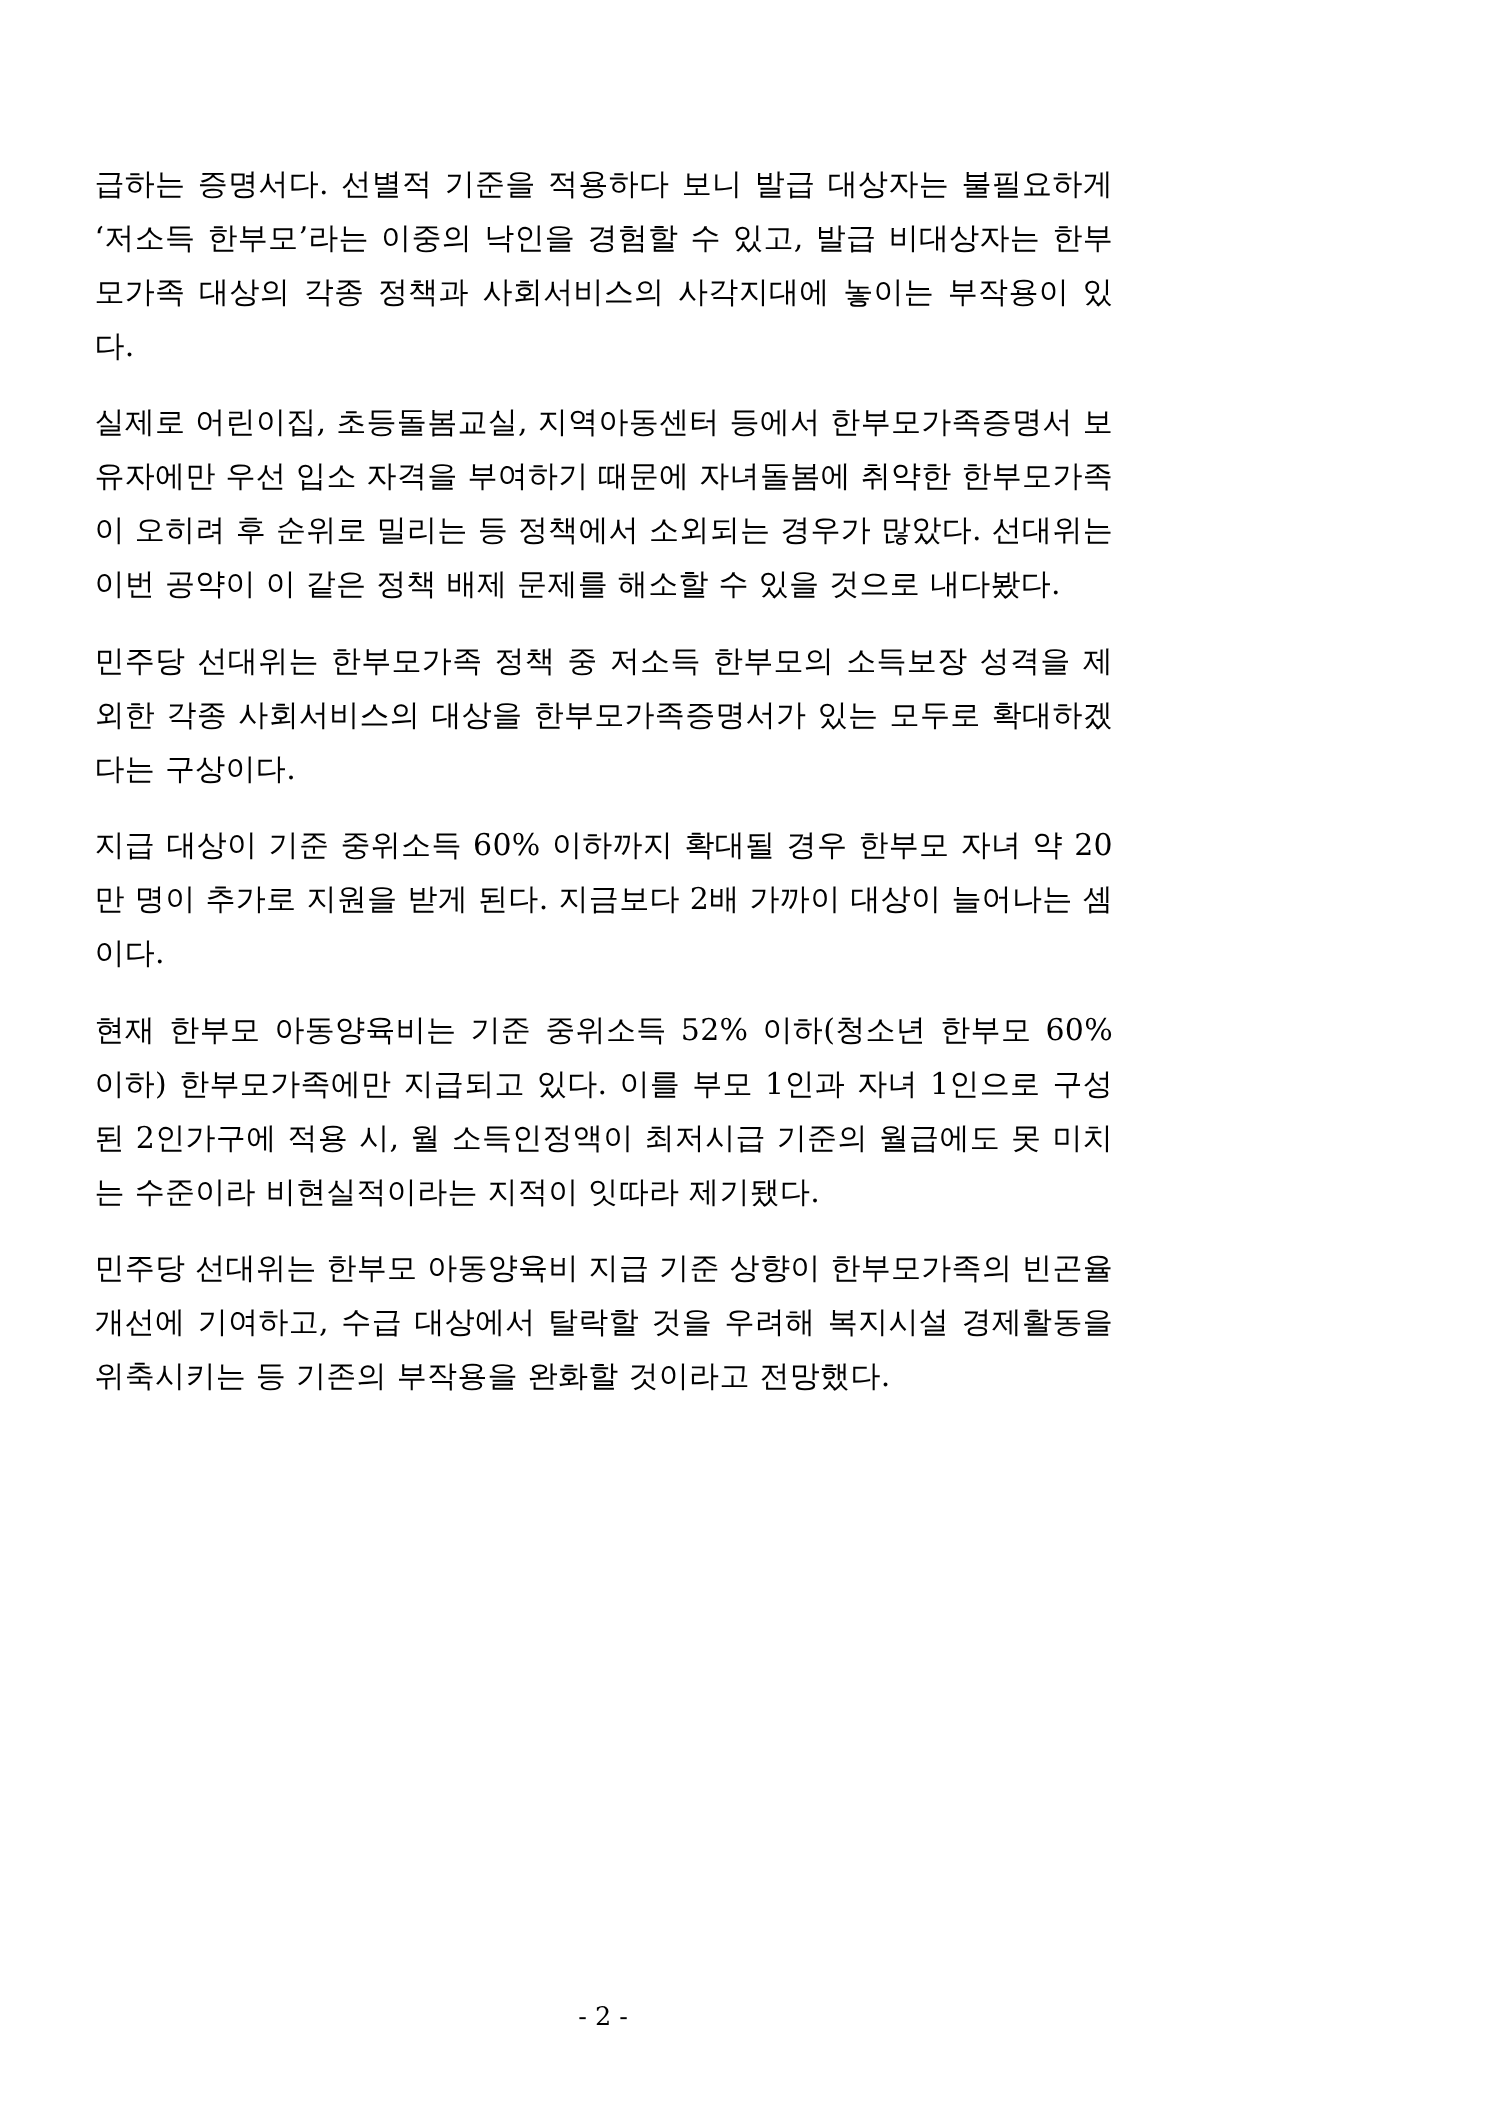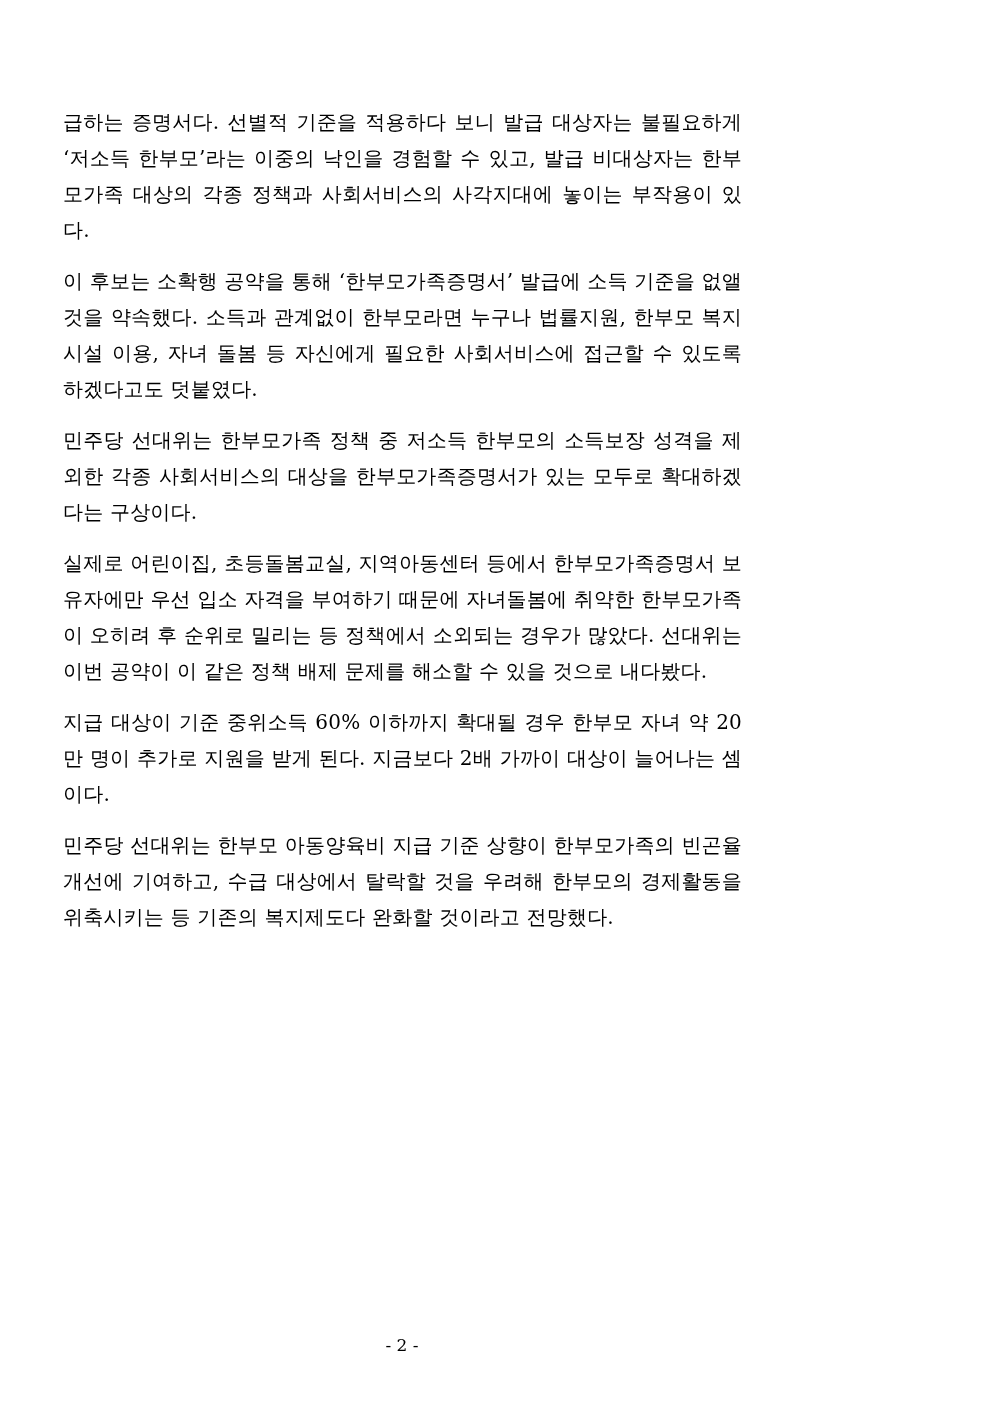--- a/index.html
+++ b/index.html
@@ -39,20 +39,20 @@
       color: #000000;
       font-family: "DejaVu Serif", "Liberation Serif", serif;
     }
   </style>
 </head>
 <body>
 
 <div class="doc-page">
   <div class="doc-body">
     <p class="para">급하는 증명서다. 선별적 기준을 적용하다 보니 발급 대상자는 불필요하게 ‘저소득 한부모’라는 이중의 낙인을 경험할 수 있고, 발급 비대상자는 한부모가족 대상의 각종 정책과 사회서비스의 사각지대에 놓이는 부작용이 있다.</p>
-    <p class="para">이 후보는 소확행 공약을 통해 ‘한부모가족증명서’ 발급에 소득 기준을 없앨 것을 약속했다. 소득과 관계없이 한부모라면 누구나 법률지원, 한부모 복지시설 이용, 자녀 돌봄 등 자신에게 필요한 사회서비스에 접근할 수 있도록 하겠다고도 덧붙였다.</p>
+    <p class="para">실제로 어린이집, 초등돌봄교실, 지역아동센터 등에서 한부모가족증명서 보유자에만 우선 입소 자격을 부여하기 때문에 자녀돌봄에 취약한 한부모가족이 오히려 후 순위로 밀리는 등 정책에서 소외되는 경우가 많았다. 선대위는 이번 공약이 이 같은 정책 배제 문제를 해소할 수 있을 것으로 내다봤다.</p>
     <p class="para">민주당 선대위는 한부모가족 정책 중 저소득 한부모의 소득보장 성격을 제외한 각종 사회서비스의 대상을 한부모가족증명서가 있는 모두로 확대하겠다는 구상이다.</p>
-    <p class="para">실제로 어린이집, 초등돌봄교실, 지역아동센터 등에서 한부모가족증명서 보유자에만 우선 입소 자격을 부여하기 때문에 자녀돌봄에 취약한 한부모가족이 오히려 후 순위로 밀리는 등 정책에서 소외되는 경우가 많았다. 선대위는 이번 공약이 이 같은 정책 배제 문제를 해소할 수 있을 것으로 내다봤다.</p>
     <p class="para">지급 대상이 기준 중위소득 60% 이하까지 확대될 경우 한부모 자녀 약 20만 명이 추가로 지원을 받게 된다. 지금보다 2배 가까이 대상이 늘어나는 셈이다.</p>
-    <p class="para">민주당 선대위는 한부모 아동양육비 지급 기준 상향이 한부모가족의 빈곤율 개선에 기여하고, 수급 대상에서 탈락할 것을 우려해 한부모의 경제활동을 위축시키는 등 기존의 복지제도다 완화할 것이라고 전망했다.</p>
+    <p class="para">현재 한부모 아동양육비는 기준 중위소득 52% 이하(청소년 한부모 60% 이하) 한부모가족에만 지급되고 있다. 이를 부모 1인과 자녀 1인으로 구성된 2인가구에 적용 시, 월 소득인정액이 최저시급 기준의 월급에도 못 미치는 수준이라 비현실적이라는 지적이 잇따라 제기됐다.</p>
+    <p class="para">민주당 선대위는 한부모 아동양육비 지급 기준 상향이 한부모가족의 빈곤율 개선에 기여하고, 수급 대상에서 탈락할 것을 우려해 복지시설 경제활동을 위축시키는 등 기존의 부작용을 완화할 것이라고 전망했다.</p>
   </div>
   <div class="page-footer">- 2 -</div>
 </div>
 
 </body></html>

